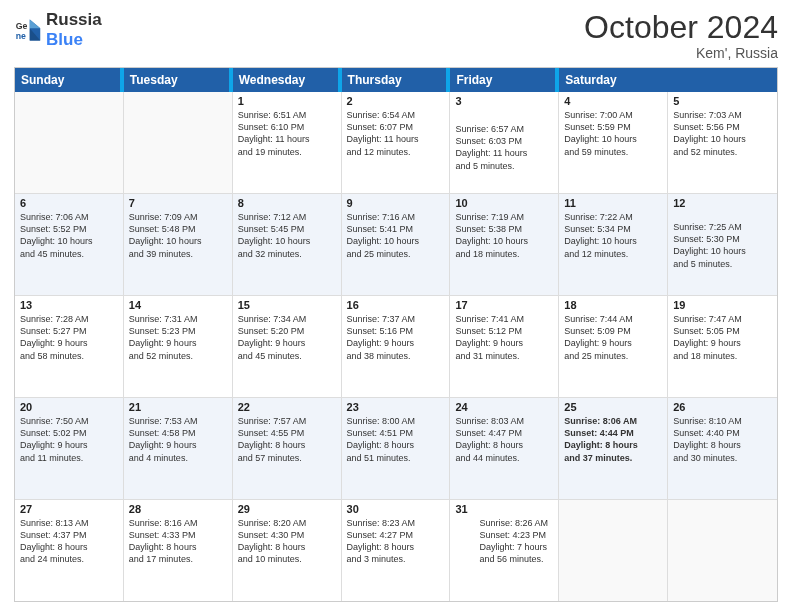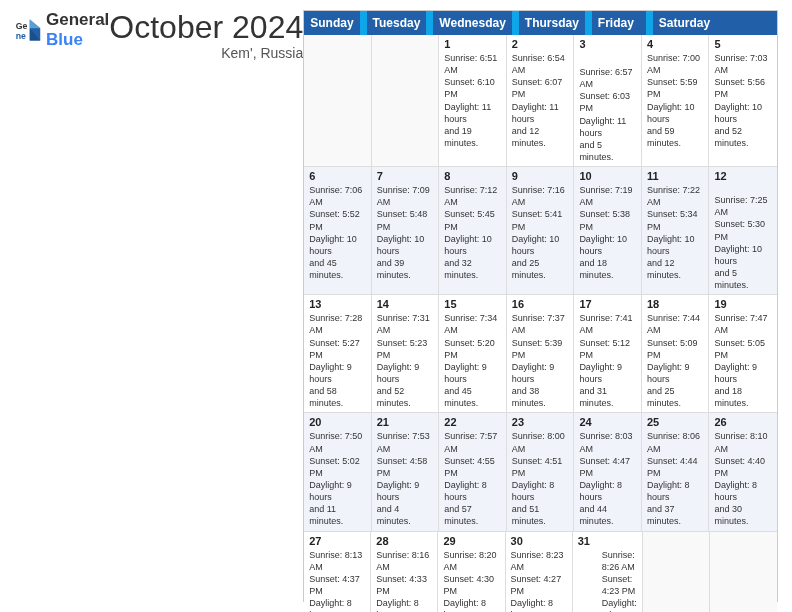--- a/index.html
+++ b/index.html
@@ -8,21 +8,21 @@
       height: 612px;
       font-family: Arial, sans-serif;
       background: #fff;
       overflow: hidden;
     }
     .page {
       width: 792px;
       height: 612px;
       padding: 10px 14px;
       display: flex;
-      flex-direction: row;
+      flex-direction: column;
     }
     .header {
       display: flex;
       justify-content: space-between;
       align-items: flex-start;
       margin-bottom: 6px;
     }
     .logo {
       display: flex;
       align-items: center;
@@ -54,21 +54,21 @@
     .cal-header {
       display: grid;
       grid-template-columns: repeat(7, 1fr);
       background: #2160a8;
     }
     .cal-header-cell {
       color: #fff;
       font-size: 12px;
       font-weight: bold;
       padding: 5px 6px;
-      border-right: 7px solid #0ea5e9;
+      border-right: 4px solid #0ea5e9;
     }
     .cal-header-cell:last-child { border-right: none; }
     .cal-body {
       flex: 1;
       display: flex;
       flex-direction: column;
     }
     .cal-row {
       display: grid;
       grid-template-columns: repeat(7, 1fr);
@@ -108,21 +108,21 @@
     <div class="logo">
       <svg class="logo-icon" viewBox="0 0 32 32">
         <polygon points="18,4 30,14 30,28 18,28" fill="#2160a8"></polygon>
         <polygon points="18,4 30,14 18,14" fill="#5a9fd4"></polygon>
         <polygon points="18,14 30,28 18,28" fill="#1a4f8a"></polygon>
         <text x="2" y="15" font-size="10" font-weight="bold" fill="#333" font-family="Arial">Ge</text>
         <text x="2" y="26" font-size="10" font-weight="bold" fill="#2160a8" font-family="Arial">ne</text>
       </svg>
       <div>
         <div style="font-size:17px;font-weight:bold;color:#333;line-height:1.15;">
-          <span style="color:#333;">General</span>
+          <span style="color:#333;">Russia</span>
         </div>
         <div style="font-size:17px;font-weight:bold;color:#3b82f6;line-height:1.15;">Blue</div>
       </div>
     </div>
     <div class="title-area">
       <div class="month-title">October 2024</div>
       <div class="location">Kem', Russia</div>
     </div>
   </div>
 
@@ -244,21 +244,21 @@
           <div class="cal-cell">
             <span class="day-num">15</span>
             <div class="cell-text" style="white-space: pre-line;">Sunrise: 7:34 AM
 Sunset: 5:20 PM
 Daylight: 9 hours
 and 45 minutes.</div>
           </div>
           <div class="cal-cell">
             <span class="day-num">16</span>
             <div class="cell-text" style="white-space: pre-line;">Sunrise: 7:37 AM
-Sunset: 5:39 PM
+Sunset: 5:16 PM
 Daylight: 9 hours
 and 38 minutes.</div>
           </div>
           <div class="cal-cell">
             <span class="day-num">17</span>
             <div class="cell-text" style="white-space: pre-line;">Sunrise: 7:41 AM
 Sunset: 5:12 PM
 Daylight: 9 hours
 and 31 minutes.</div>
           </div>
@@ -308,21 +308,21 @@
           </div>
           <div class="cal-cell alt-row">
             <span class="day-num">24</span>
             <div class="cell-text" style="white-space: pre-line;">Sunrise: 8:03 AM
 Sunset: 4:47 PM
 Daylight: 8 hours
 and 44 minutes.</div>
           </div>
           <div class="cal-cell alt-row">
             <span class="day-num">25</span>
-            <div class="cell-text" style="white-space: pre-line;">Sunrise: 8:06 AM
+            <div class="cell-text" style="white-space: pre-line; font-weight: bold;">Sunrise: 8:06 AM
 Sunset: 4:44 PM
 Daylight: 8 hours
 and 37 minutes.</div>
           </div>
           <div class="cal-cell alt-row">
             <span class="day-num">26</span>
             <div class="cell-text" style="white-space: pre-line;">Sunrise: 8:10 AM
 Sunset: 4:40 PM
 Daylight: 8 hours
 and 30 minutes.</div>

